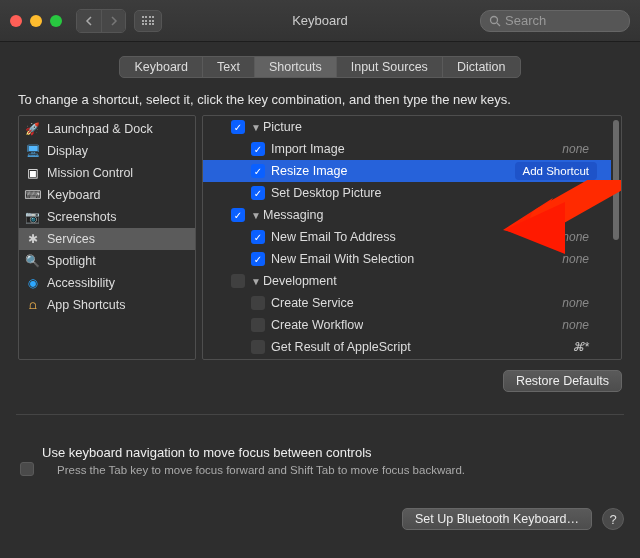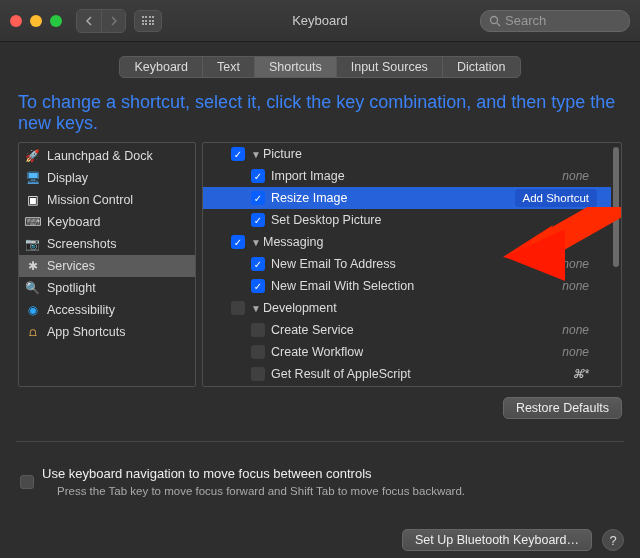--- a/index.html
+++ b/index.html
@@ -37,21 +37,21 @@
   .search span { color:#999; }
 
   
   .tabbar { display:flex; justify-content:center; margin-top:14px; }
   .tabs { display:flex; border:1px solid #5a5a5a; border-radius:5px; overflow:hidden; background:#4b4b4b; }
   .tab { padding:3px 14px; color:#ddd; font-size:12.5px; border-right:1px solid #5a5a5a; }
   .tab:last-child { border-right:none; }
   .tab.active { background:#626262; }
 
   
-  .instruction { padding: 14px 18px 8px; color:#3b82f6; font-size:18px; }
+  .instruction { padding: 14px 18px 8px; color:#e5e5e5; font-size:13px; }
 
   
   .panes {
     margin: 0 18px;
     display:flex;
     gap:6px;
   }
   .sidepane, .mainpane {
     background:#2d2d2d;
     border:1px solid #4e4e4e;
@@ -96,21 +96,21 @@
     background:linear-gradient(#5a5a5a,#4d4d4d);
     border:1px solid #666; border-radius:5px;
     color:#eee; font-size:12.5px;
     padding:2px 12px; height:22px; display:flex; align-items:center;
   }
 
   
   .sep { margin:22px 16px 0; border-top:1px solid #454545; }
 
   
-  .footer-opt { margin:24px 20px 0; display:flex; align-items:center; gap:8px; }
+  .footer-opt { margin:30px 20px 0; display:flex; align-items:flex-end; gap:8px; }
   .footer-chk { width:14px; height:14px; border-radius:3px; background:#4a4a4a; border:1px solid #5a5a5a; flex:none; margin-top:1px; }
   .footer-text .sub { color:#aaa; font-size:11.5px; margin-top:4px; margin-left:15px; }
   .footer-text .primary { color:#eee; font-size:13px; }
 
   .bottom-row { margin:32px 16px 0; display:flex; justify-content:flex-end; align-items:center; gap:10px; }
   .help { width:22px; height:22px; border-radius:50%; background:#4a4a4a; display:flex; align-items:center; justify-content:center; color:#ddd; font-size:13px; border:1px solid #5d5d5d; }
 
   
   .ic-launchpad{ color:#3aa2ff; } .ic-display{ color:#54b8ff; } .ic-mission{ color:#fff; }
   .ic-kbd{ color:#c9c9c9; } .ic-shot{ color:#d4d4d4; } .ic-services{ color:#d0d0d0; }

